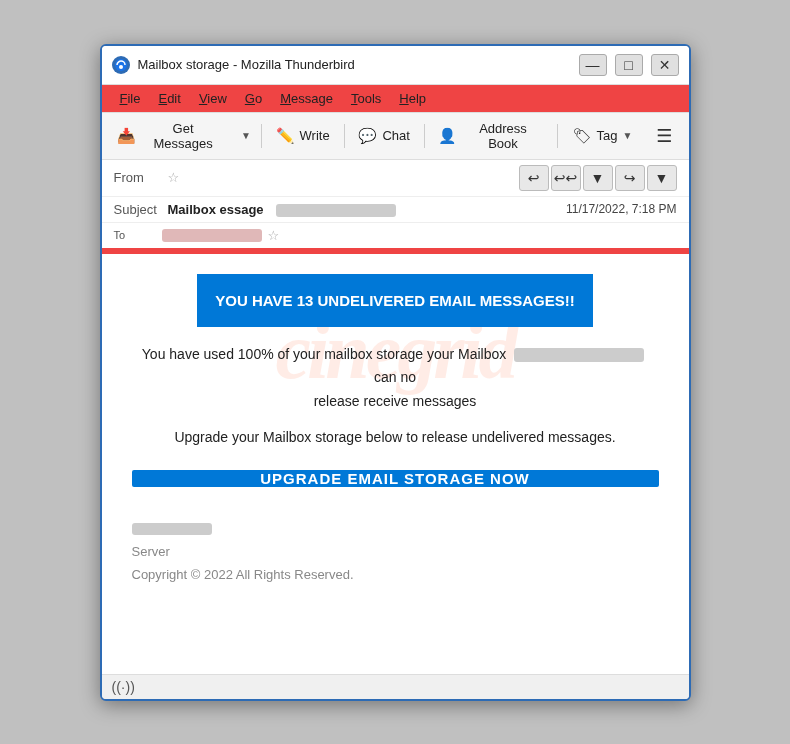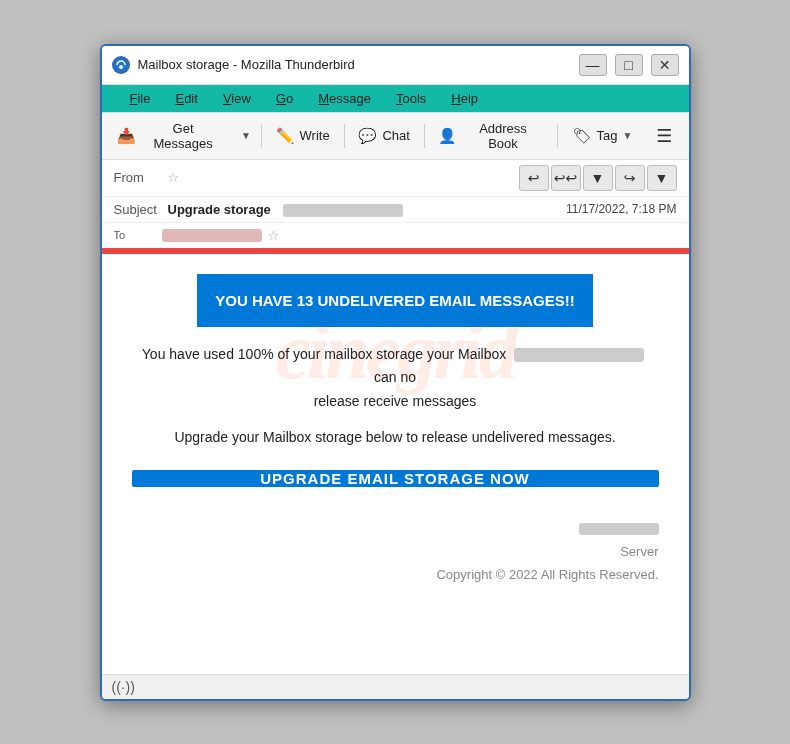--- a/index.html
+++ b/index.html
@@ -51,24 +51,24 @@
       border: 1px solid #aaa;
       border-radius: 3px;
       cursor: pointer;
       display: flex; align-items: center; justify-content: center;
       font-size: 14px;
       color: #333;
     }
 
     
     .menu-bar {
-      background: #14b8a6;
-      display: flex;
-      gap: 9px;
-      padding: 3px 20px;
+      background: #ef4444;
+      display: flex;
+      gap: 2px;
+      padding: 3px 10px;
       border-bottom: 1px solid #ddd;
     }
     .menu-item {
       padding: 3px 8px;
       cursor: pointer;
       border-radius: 3px;
       font-size: 13px;
       color: #222;
     }
     .menu-item span { text-decoration: underline; }
@@ -256,21 +256,21 @@
       letter-spacing: 1px;
       cursor: pointer;
       border: none;
       width: 100%;
       margin: 20px 0 30px;
       border-radius: 2px;
     }
     .footer-text {
       font-size: 13px;
       color: #888;
-      text-align: right;
+      text-align: left;
       line-height: 1.8;
     }
     .footer-redacted {
       display: inline-block;
       width: 80px; height: 12px;
       background: #ccc;
       border-radius: 3px;
       vertical-align: middle;
     }
 
@@ -363,21 +363,21 @@
         <div class="nav-btn">↩↩</div>
         <div class="nav-btn">▼</div>
         <div class="nav-btn">↪</div>
         <div class="nav-btn">▼</div>
       </div>
     </div>
 
     <div class="subject-row">
       <div class="subject-row-left">
         <span class="subject-label">Subject</span>
-        <span class="subject-text">Upgrade storage</span>
+        <span class="subject-text">Mailbox essage</span>
         <span class="subject-redacted"></span>
       </div>
       <span class="date-text">11/17/2022, 7:18 PM</span>
     </div>
 
     <div class="to-row">
       <span class="to-label">To</span>
       <span class="to-redacted"></span>
       <span class="star-icon">☆</span>
     </div>

